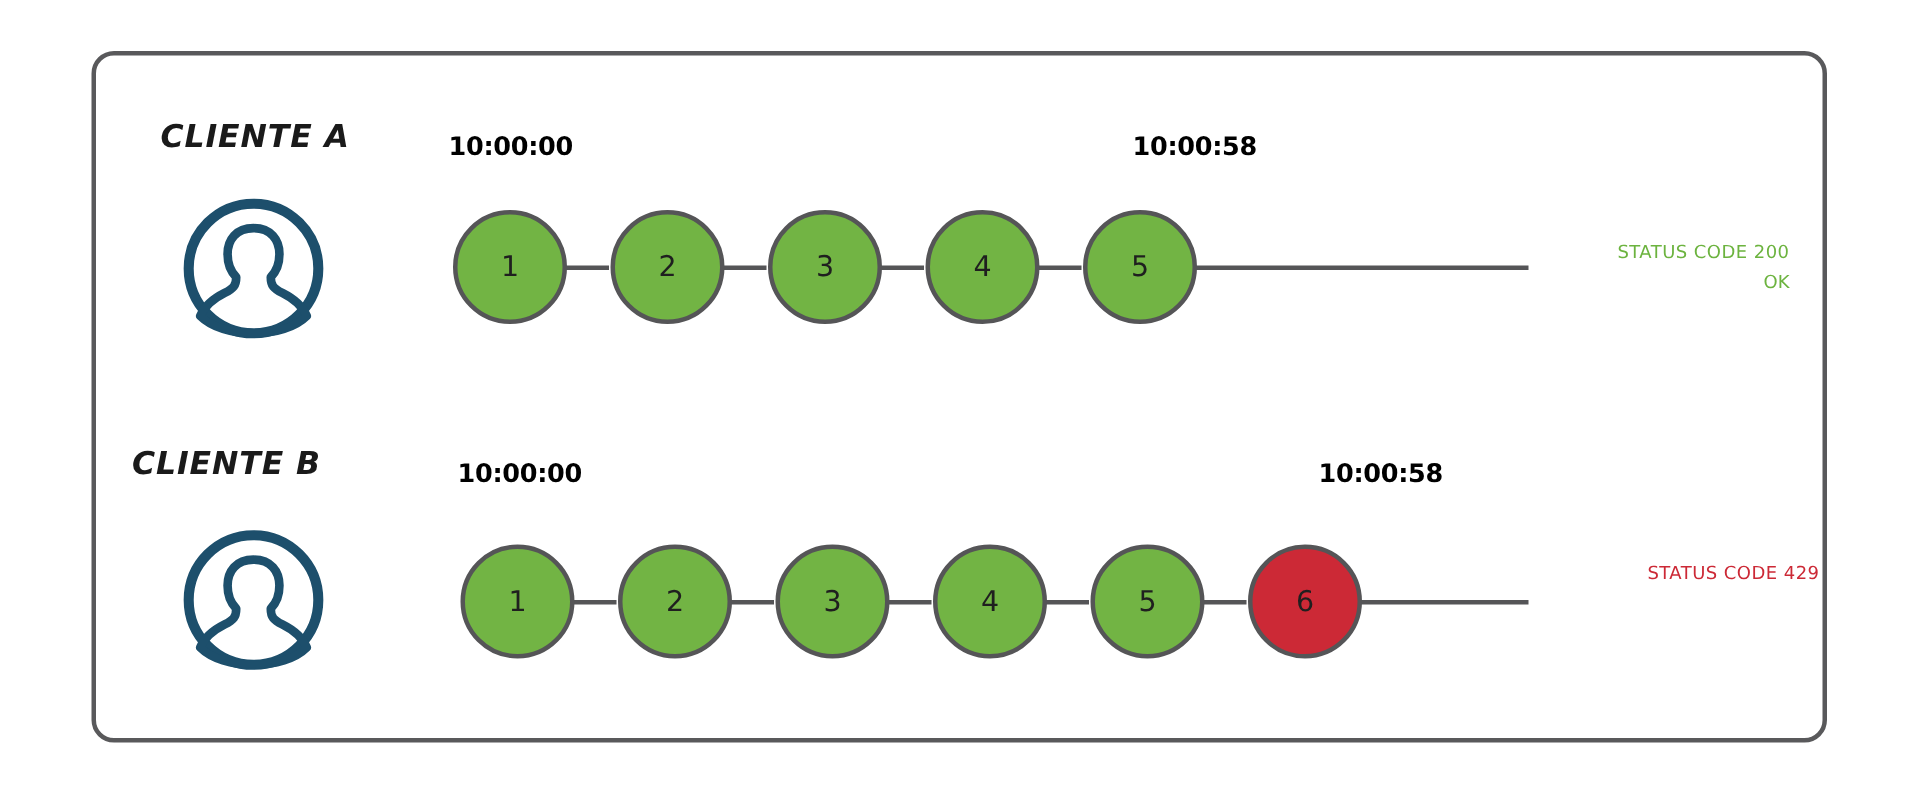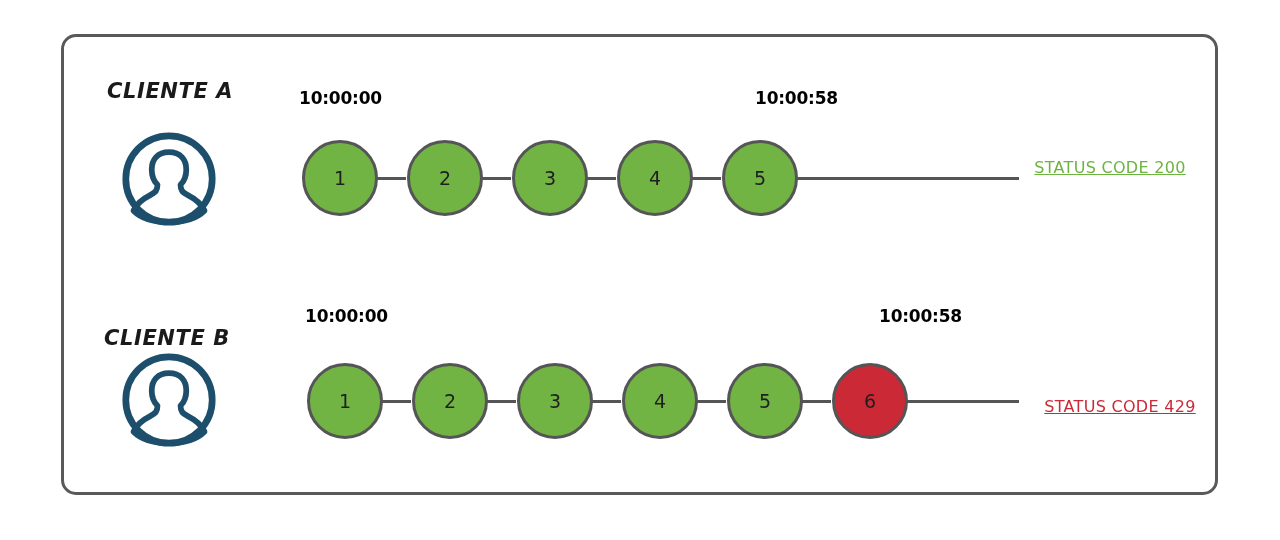--- a/index.html
+++ b/index.html
@@ -45,26 +45,25 @@
     position: absolute;
     font-family: "DejaVu Sans", sans-serif;
     font-size: 17px;
     font-weight: bold;
     letter-spacing: -0.2px;
     color: #000000;
     white-space: nowrap;
   }
   .status {
     position: absolute;
-    text-align: center;
+    text-align: right;
     font-family: "DejaVu Sans", sans-serif;
-    font-size: 16px;
+    font-size: 12px;
     line-height: 20px;
     white-space: nowrap;
-    text-decoration: underline;
   }
   .status .line1 { display: block; letter-spacing: 0.3px; }
   .status .line2 { display: block; }
   .status-ok { color: #6cb33f; }
   .status-err { color: #cc2936; }
 
   
   .avatar {
     position: absolute;
     width: 96px;
@@ -128,26 +127,27 @@
 
       <div class="node ok" style="left:0px;   top:0px;">1</div>
       <div class="node ok" style="left:105px; top:0px;">2</div>
       <div class="node ok" style="left:210px; top:0px;">3</div>
       <div class="node ok" style="left:315px; top:0px;">4</div>
       <div class="node ok" style="left:420px; top:0px;">5</div>
     </div>
 
     <div class="status status-ok" style="left:1027px; top:158px; width:166px;">
       <span class="line1">STATUS CODE 200</span>
+      <span class="line2">OK</span>
     </div>
   </div>
 
   <div>
 
-    <div class="client-label" style="left:104px; top:297px;margin-top:29px;">CLIENTE B</div>
+    <div class="client-label" style="left:88px; top:297px;">CLIENTE B</div>
 
     <svg class="avatar" style="left:121px; top:352px;" viewBox="0 0 100 100">
       <circle cx="50" cy="50" r="45" fill="none" stroke="#1d4f6c" stroke-width="7"></circle>
       <path d="M50 22 C38 22 32 30 32 40 C32 48 35 53 38 56 C38 62 36 64 30 67
                C22 71 16 76 13 83 C21 91 35 95 50 95 C65 95 79 91 87 83
                C84 76 78 71 70 67 C64 64 62 62 62 56 C65 53 68 48 68 40
                C68 30 62 22 50 22 Z" fill="none" stroke="#1d4f6c" stroke-width="6" stroke-linejoin="round"></path>
     </svg>
 
     <div class="timestamp" style="left:305px; top:306px;">10:00:00</div>
@@ -163,17 +163,17 @@
       <div class="connector" style="left:597px; top:37px; width:115px;"></div>
 
       <div class="node ok" style="left:0px;   top:0px;">1</div>
       <div class="node ok" style="left:105px; top:0px;">2</div>
       <div class="node ok" style="left:210px; top:0px;">3</div>
       <div class="node ok" style="left:315px; top:0px;">4</div>
       <div class="node ok" style="left:420px; top:0px;">5</div>
       <div class="node err" style="left:525px; top:0px;">6</div>
     </div>
 
-    <div class="status status-err" style="left:1027px; top:397px; width:186px;">
+    <div class="status status-err" style="left:1027px; top:372px; width:186px;">
       <span class="line1">STATUS CODE 429</span>
     </div>
   </div>
 </div>
 
 </body></html>

